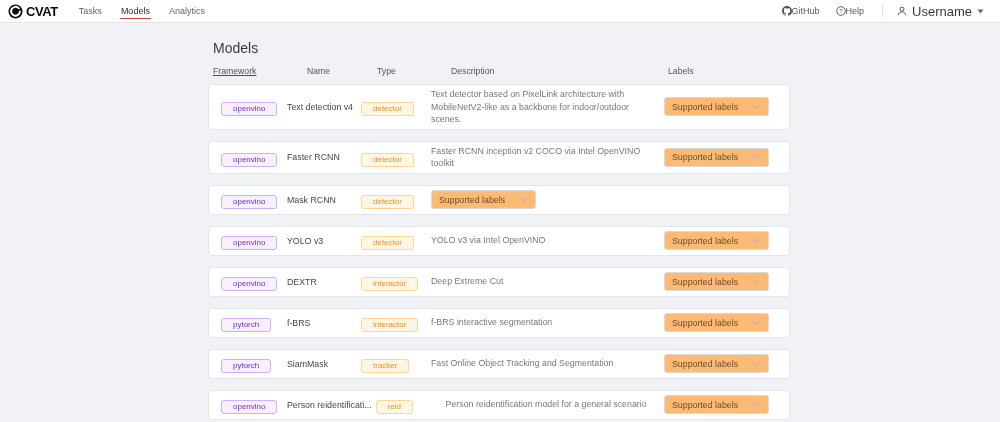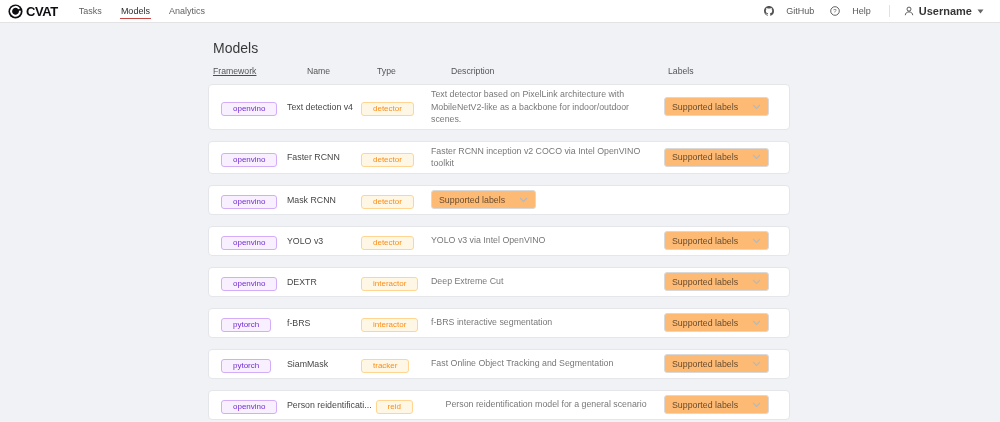--- a/index.html
+++ b/index.html
@@ -19,26 +19,26 @@
   .nav-left { display:flex; align-items:center; height:100%; }
   .logo { display:flex; align-items:center; gap:3px; cursor:pointer; }
   .logo-text { font-weight:bold; font-size:13px; letter-spacing:-0.4px; color:#0d0d12; }
   .nav-links { display:flex; align-items:center; height:100%; margin-left:20px; }
   .nav-link {
     font-size:9px; color:rgba(0,0,0,0.65); margin-right:17px;
     padding:2px 1px; border-bottom:1.5px solid transparent; cursor:pointer;
   }
   .nav-link.active { color:rgba(0,0,0,0.85); border-bottom-color: var(--accent_red,#c64540); }
   .nav-right { display:flex; align-items:center; height:100%; }
-  .nav-util { display:flex; align-items:center; gap:12px; font-size:9px;
+  .nav-util { display:flex; align-items:center; gap:0; font-size:9px;
     color:rgba(0,0,0,0.68); cursor:pointer; }
   .nav-util + .nav-util { margin-left:16px; }
   .nav-divider { width:1px; height:12px; background:#e1e1e1; margin:0 14px 0 18px; }
   .user-menu { display:flex; align-items:center; gap:5px; cursor:pointer; }
-  .username { font-size:11px; font-weight:bold; color:rgba(0,0,0,0.8); }
+  .username { font-size:13px; font-weight:normal; color:rgba(0,0,0,0.8); }
   
   .content { margin-left:208px; width:582px; padding-top:17px; }
   .page-title { margin:0 0 10px 5px; font-size:14px; font-weight:500; color:rgba(0,0,0,0.78); }
   .table-header { display:flex; padding:0 20px 0 5px; font-size:8.7px;
     color:rgba(0,0,0,0.68); margin-bottom:8px; }
   .th-fw   { width:94px; flex:none;text-decoration:underline; }
   .th-name { width:70px; flex:none; }
   .th-type { width:74px; flex:none; }
   .th-desc { flex:1; }
   .th-labels { width:105px; flex:none; padding-left:3px; }

